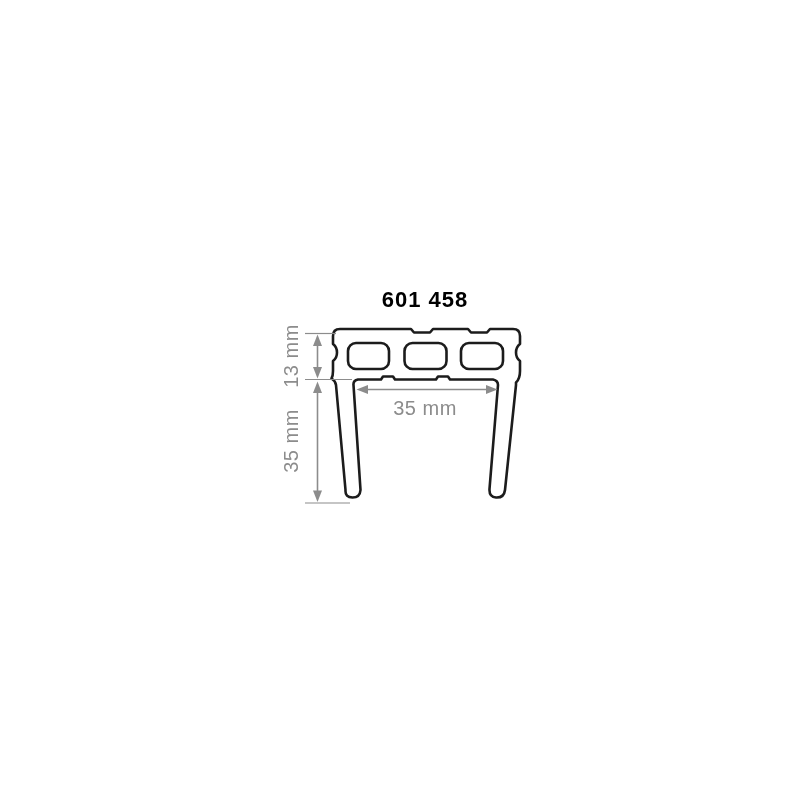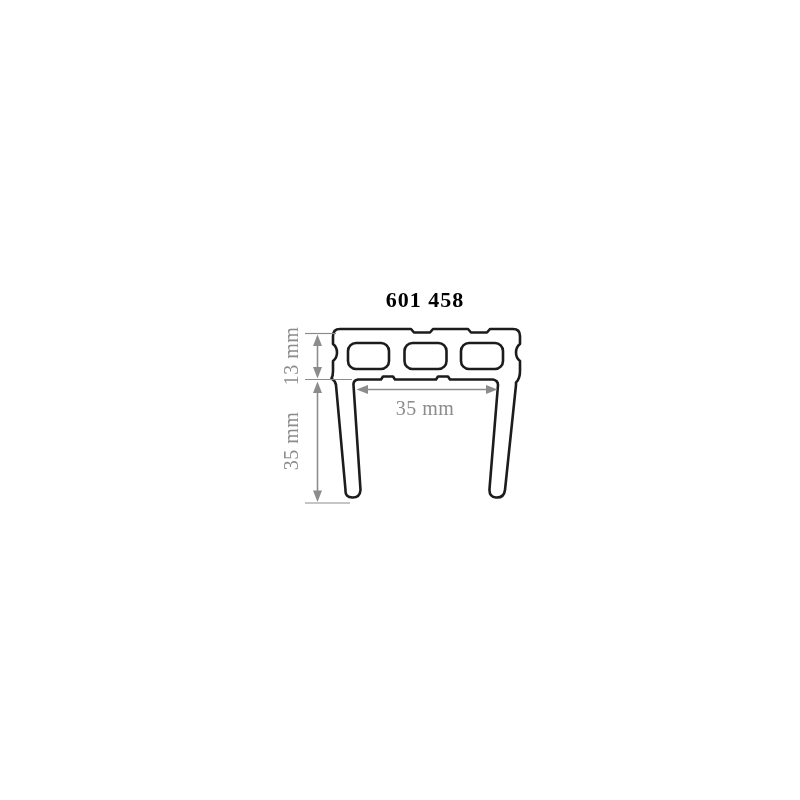--- a/index.html
+++ b/index.html
@@ -5,21 +5,21 @@
   html, body {
     margin: 0;
     padding: 0;
     background: #ffffff;
   }
   .stage {
     position: relative;
     width: 800px;
     height: 640px;
     background: #ffffff;
-    font-family: Liberation Serif, serif;
+    font-family: Liberation Sans, sans-serif;
     overflow: hidden;
   }
   svg { display: block; }
 
   .profile-stroke {
     fill: #ffffff;
     stroke: #1c1c1c;
     stroke-width: 2.6;
     stroke-linejoin: round;
     stroke-linecap: round;

